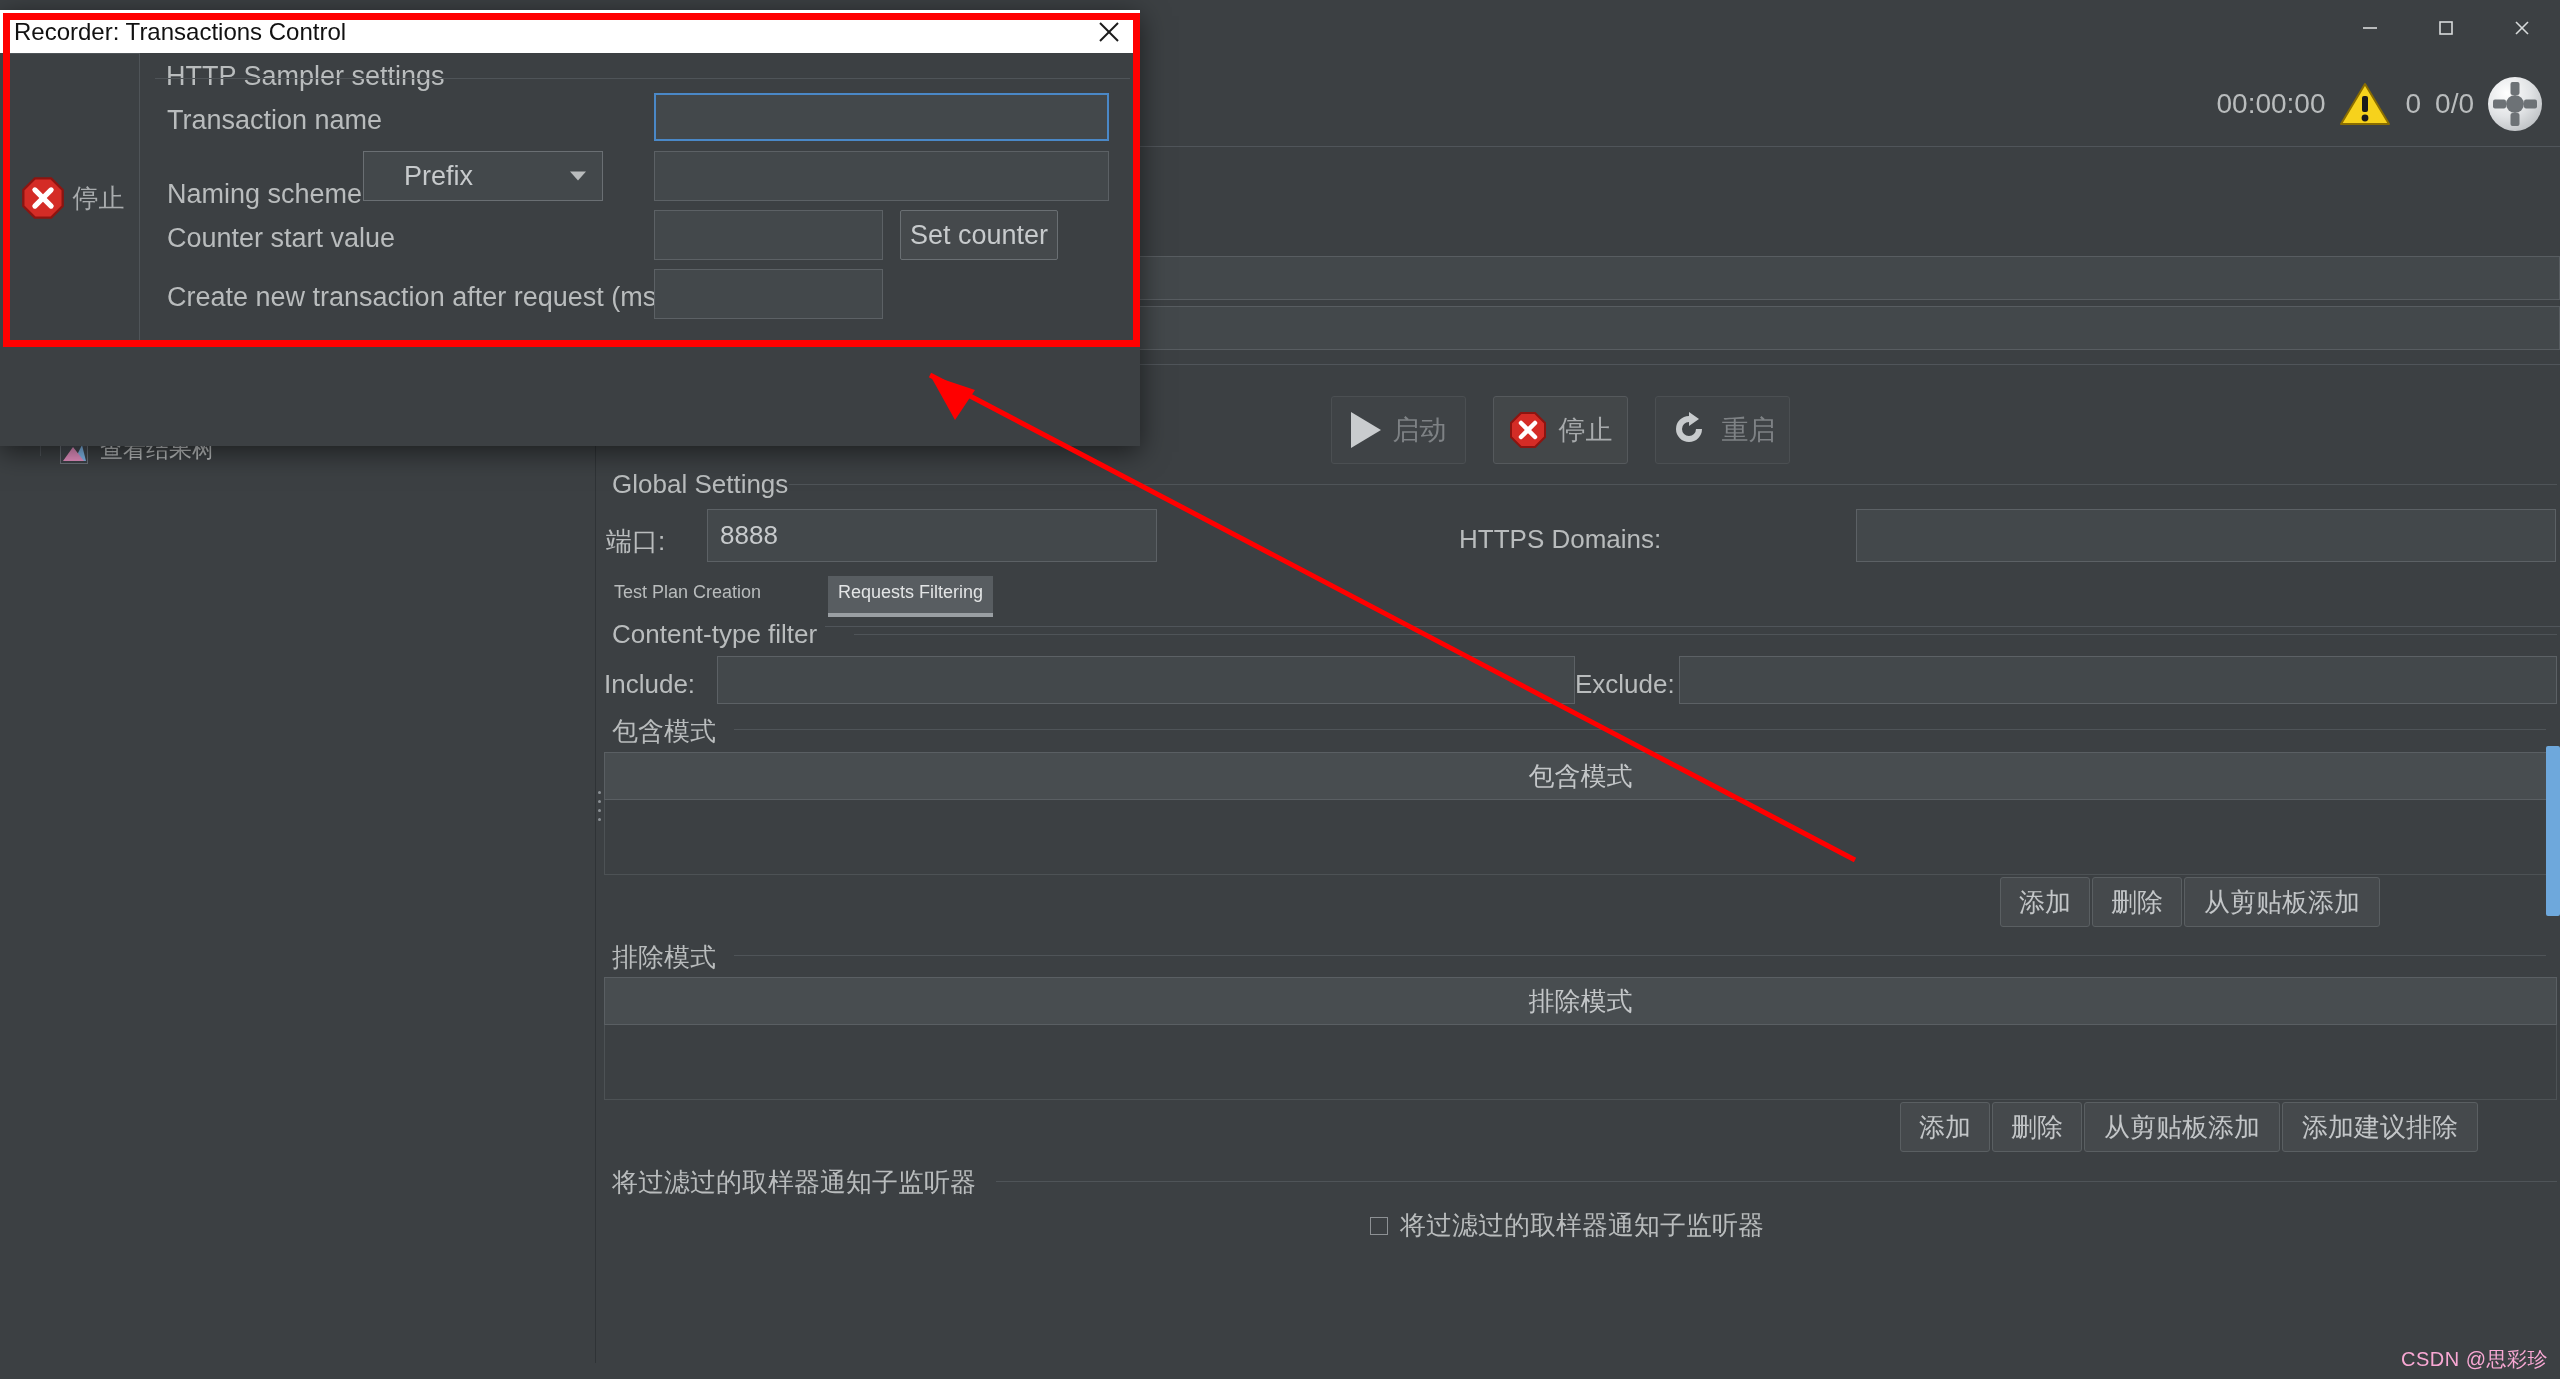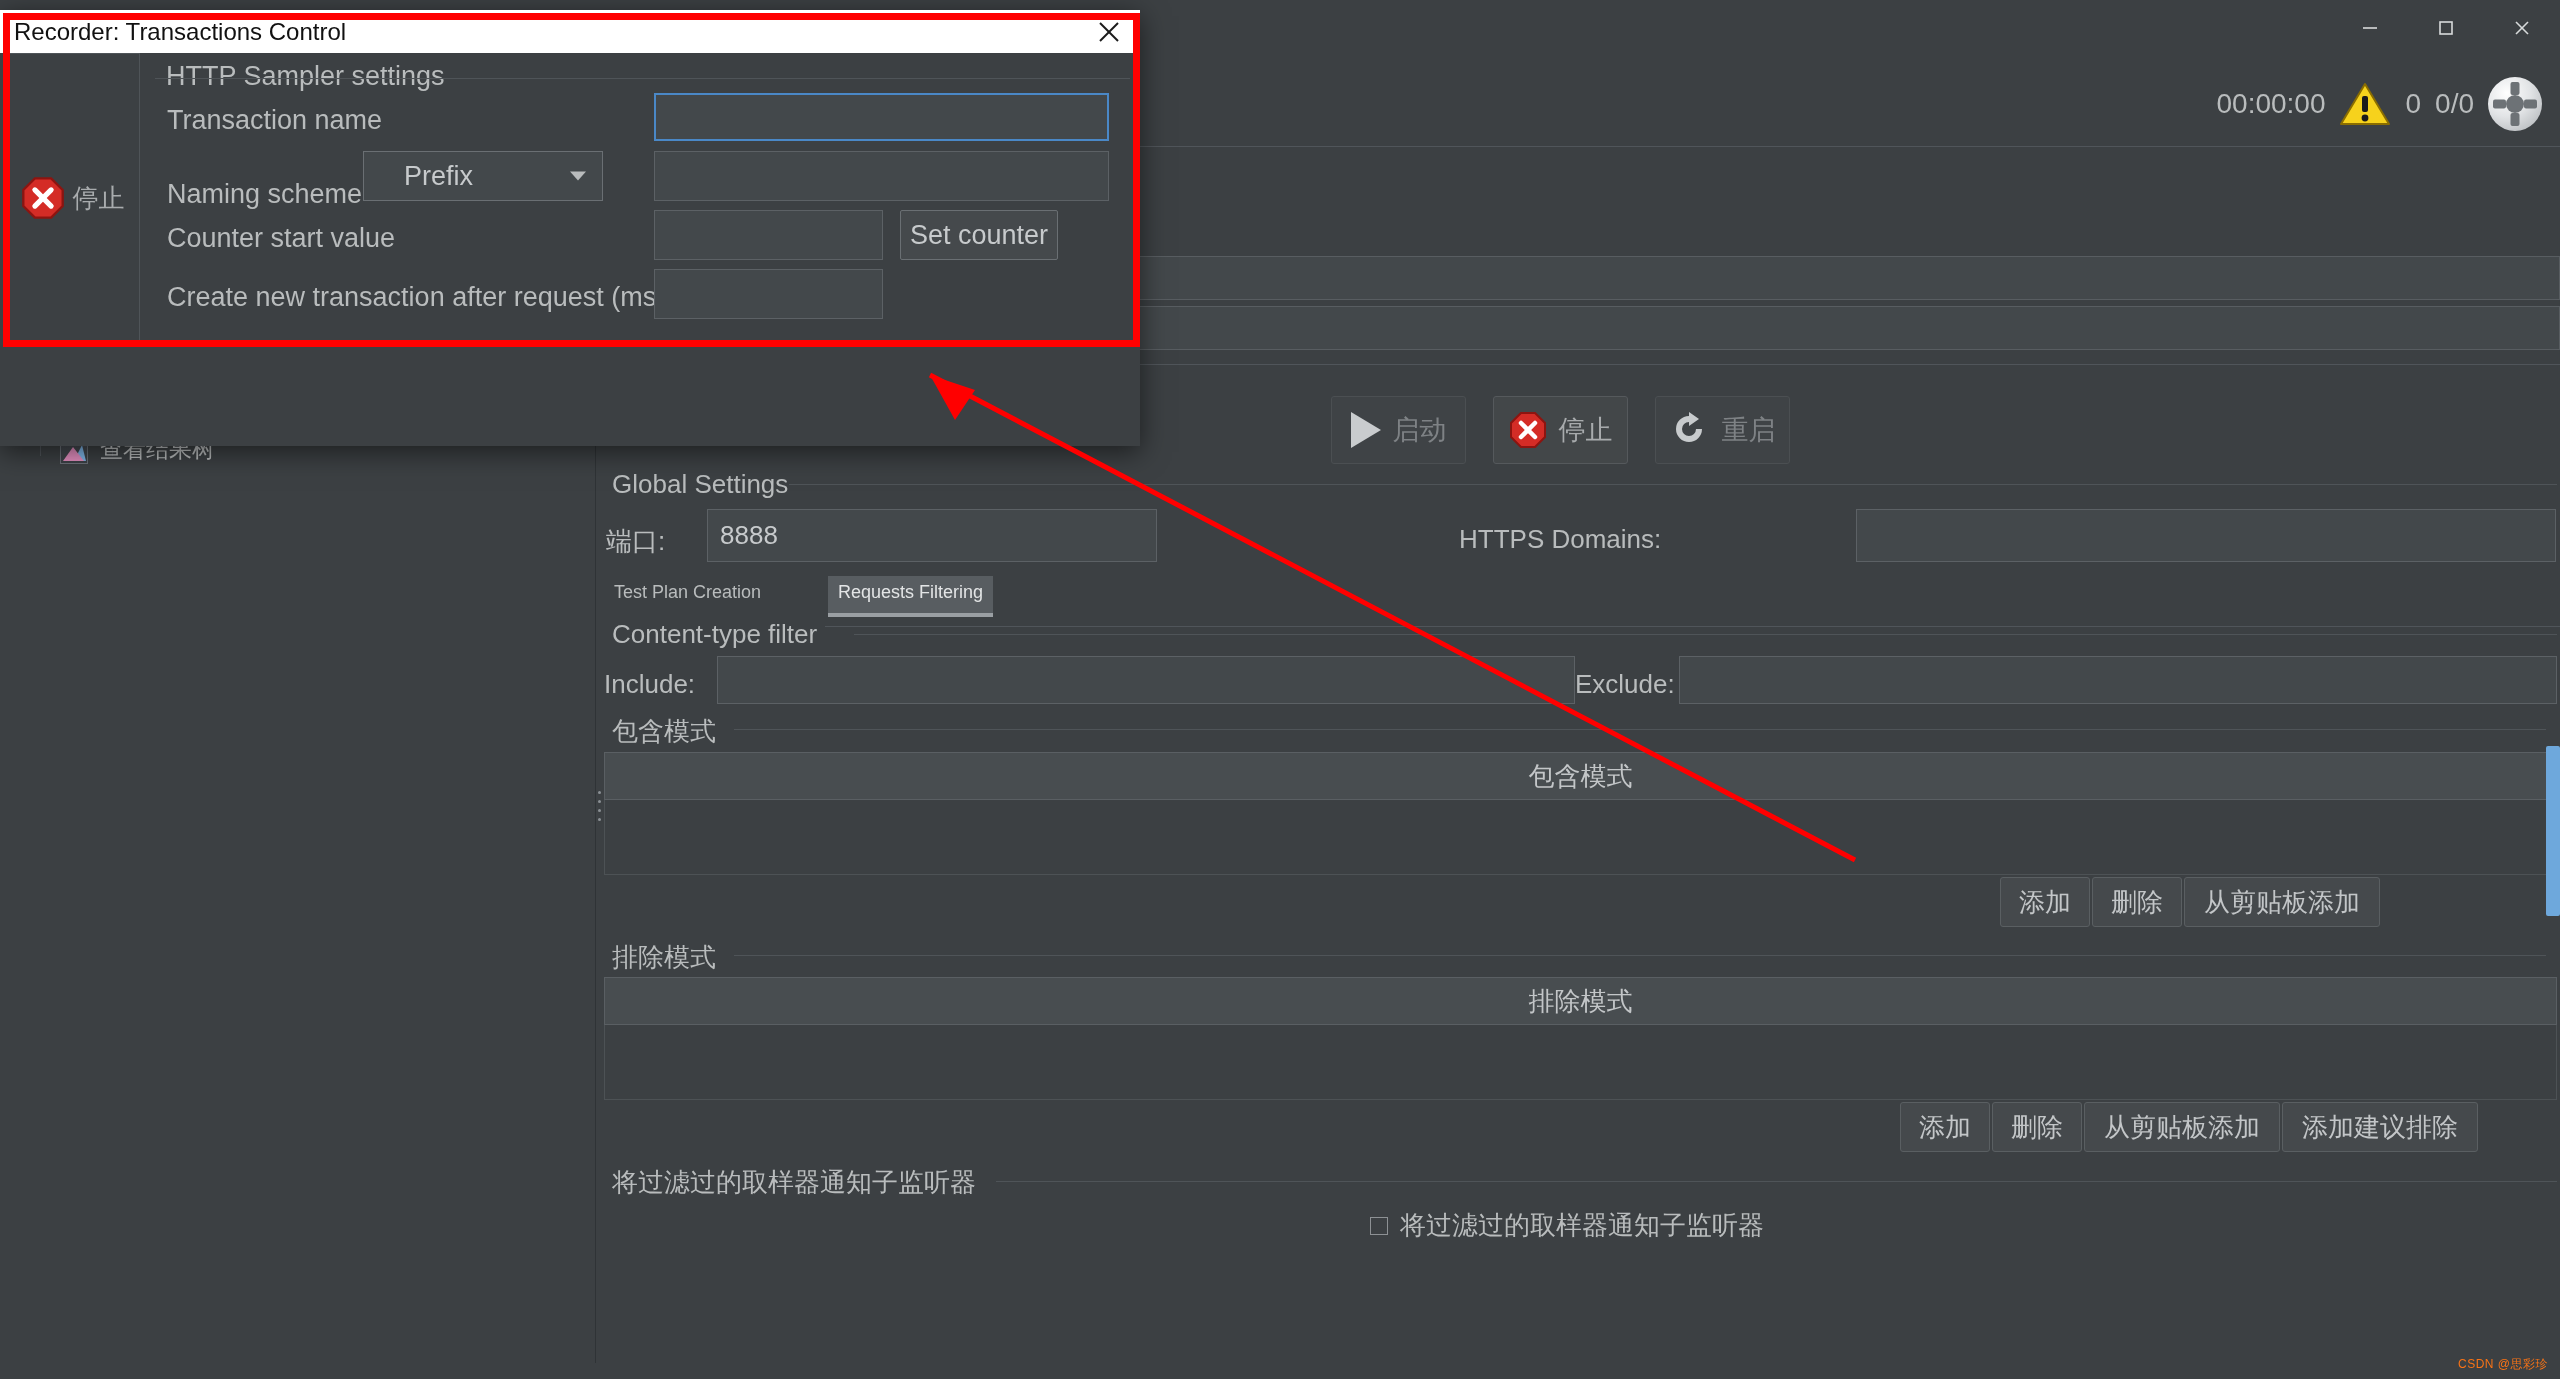--- a/index.html
+++ b/index.html
@@ -202,21 +202,21 @@
     position:absolute;box-sizing:border-box;background:#45494c;border:1px solid #6a6f73;
     border-radius:2px;display:flex;align-items:center;justify-content:center;
     font-size:27px;color:#c7cacc;
   }
 
   
   #arrow{position:absolute;left:0;top:0;width:2560px;height:1379px;pointer-events:none;z-index:60;}
 
   
   #watermark{
-    position:absolute;right:12px;bottom:6px;font-size:12px;color:#f97316;letter-spacing:.5px;
+    position:absolute;right:12px;bottom:6px;font-size:20px;color:#f9a8d4;letter-spacing:.5px;
   }
   
   #bottom-bar{position:absolute;left:0;bottom:0;width:2560px;height:16px;background:#3c4043;}
 </style>
 </head>
 <body>
 
 <div id="win-titlebar">
   <div class="wbtns">
     <div class="wbtn">

